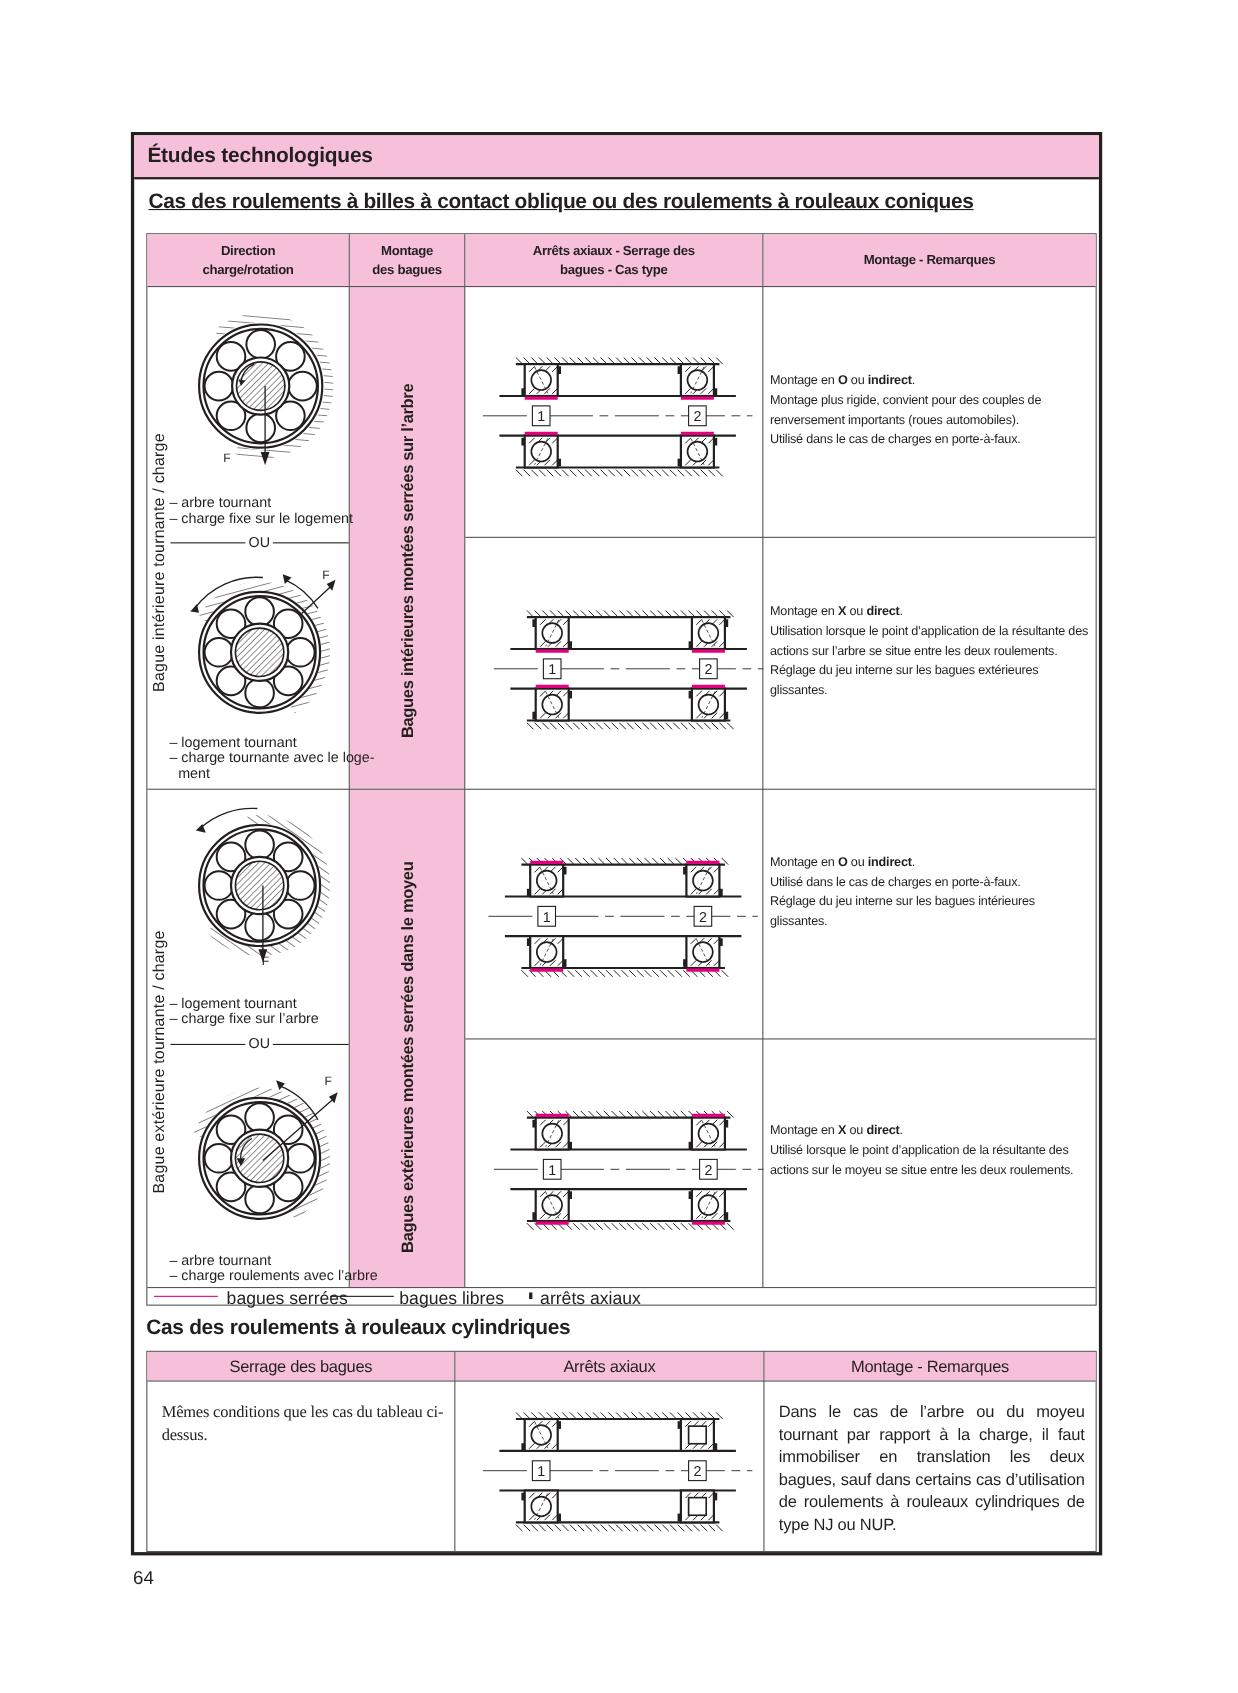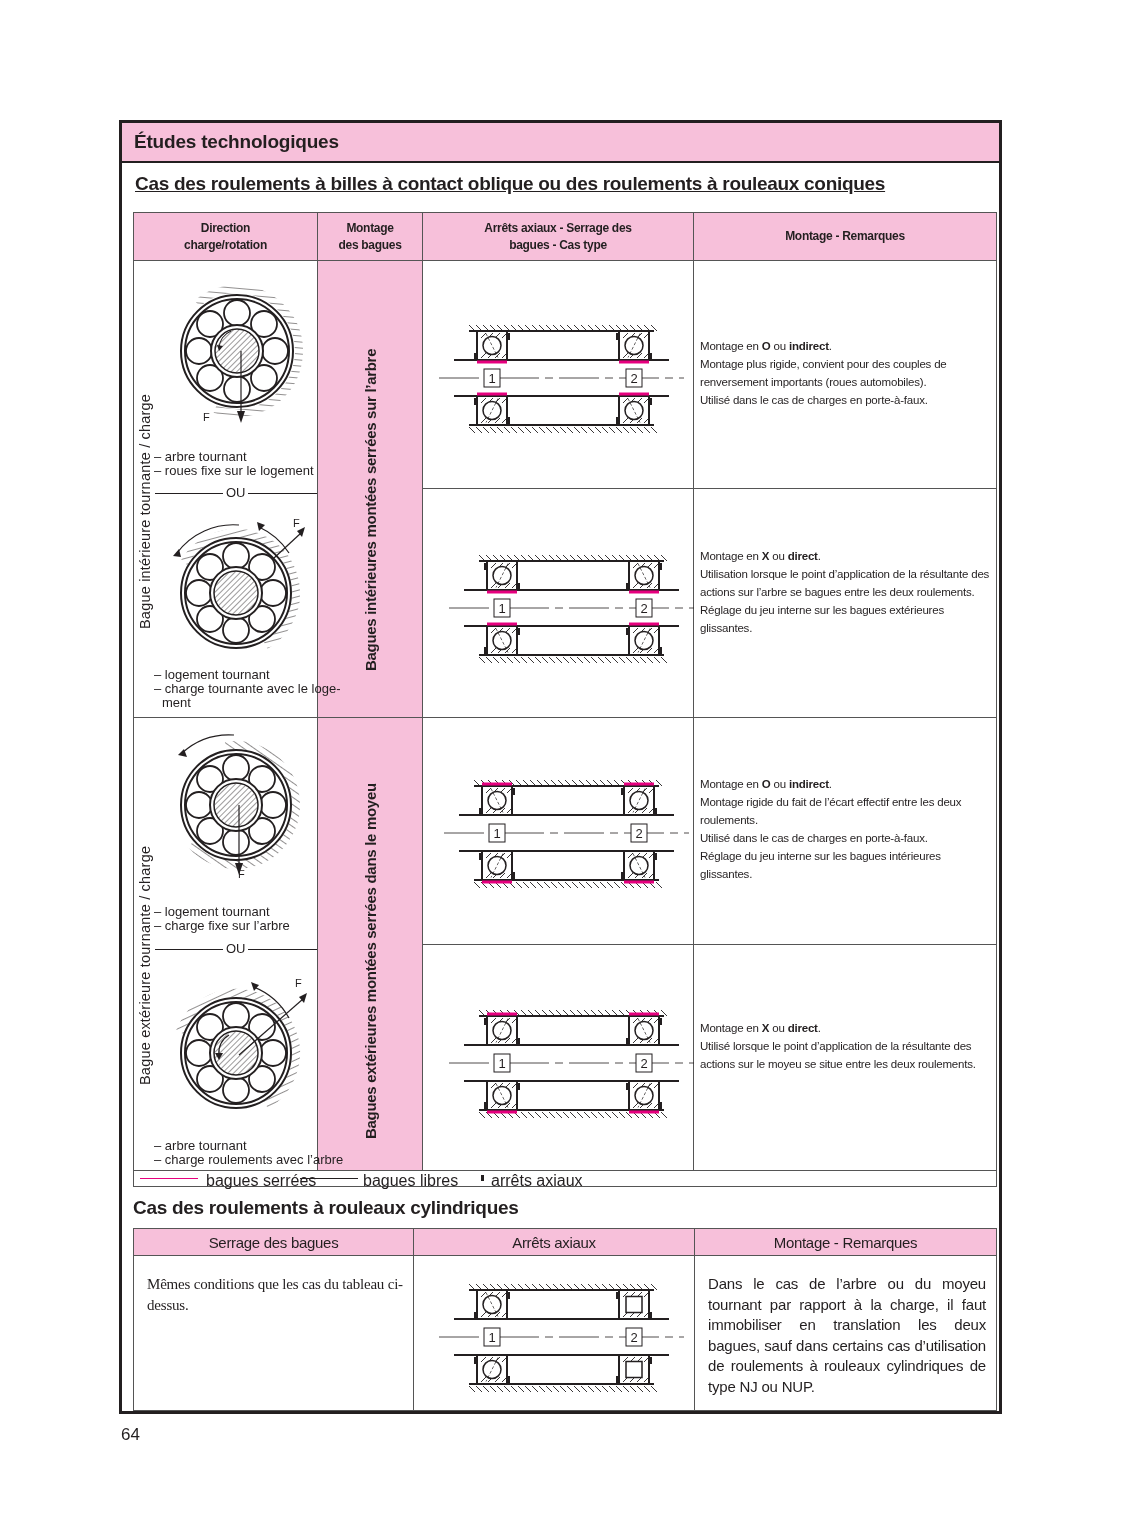--- a/index.html
+++ b/index.html
@@ -103,21 +103,21 @@
       <circle cx="58" cy="58" r="26" fill="#fff" stroke="#231f20" stroke-width="2"></circle>
       <circle cx="58" cy="58" r="22" fill="url(#hatchS)" stroke="#231f20" stroke-width="1.5"></circle>
       <path d="M52 38 A 20 20 0 0 0 40 55" fill="none" stroke="#231f20" stroke-width="1.2"></path>
       <path d="M38 52 L40 58 L44 53 Z" fill="#231f20"></path>
       <line x1="62" y1="58" x2="62" y2="122" stroke="#231f20" stroke-width="1.2"></line>
       <path d="M58 118 L62 130 L66 118 Z" fill="#231f20"></path>
     </svg>
     <div class="small-note" style="left:69px;top:197px;font-size:11px;">F</div>
     <div class="small-note" style="left:20px;top:237px;">
       <div>– arbre tournant</div>
-      <div>– roues fixe sur le logement</div>
+      <div>– charge fixe sur le logement</div>
     </div>
     <div class="ou" style="left:21px;top:272px;width:162px;">
       <div class="line" style="left:0;width:68px;"></div>
       <div class="txt" style="left:71px;">OU</div>
       <div class="line" style="left:93px;width:69px;"></div>
     </div>
 
     <svg style="left:35px;top:300px;" width="150" height="150" viewBox="0 0 150 150">
       <circle cx="67" cy="80" r="60" fill="none" stroke="url(#hatch)" stroke-width="8" stroke-dasharray="220 160" transform="rotate(-150 67 80)"></circle>
       <circle cx="67" cy="80" r="55" fill="#fff" stroke="#231f20" stroke-width="2"></circle>
@@ -694,26 +694,25 @@
         <text x="185" y="70" text-anchor="middle" font-size="13" font-family="Liberation Sans, sans-serif" fill="#231f20">2</text>
       </svg>
 
     <div class="remark" style="left:566px;top:124px;">
       <div><span>Montage en </span><b>O</b><span> ou </span><b>indirect</b><span>.</span></div>
       <div>Montage plus rigide, convient pour des couples de renversement importants (roues automobiles).</div>
       <div>Utilisé dans le cas de charges en porte-à-faux.</div>
     </div>
     <div class="remark" style="left:566px;top:334px;">
       <div><span>Montage en </span><b>X</b><span> ou </span><b>direct</b><span>.</span></div>
-      <div>Utilisation lorsque le point d’application de la résultante des actions sur l’arbre se bagues entre les deux roulements.</div>
+      <div>Utilisation lorsque le point d’application de la résultante des actions sur l’arbre se situe entre les deux roulements.</div>
       <div>Réglage du jeu interne sur les bagues extérieures glissantes.</div>
     </div>
     <div class="remark" style="left:566px;top:562px;">
       <div><span>Montage en </span><b>O</b><span> ou </span><b>indirect</b><span>.</span></div>
-      <div>Montage rigide du fait de l’écart effectif entre les deux roulements.</div>
       <div>Utilisé dans le cas de charges en porte-à-faux.</div>
       <div>Réglage du jeu interne sur les bagues intérieures glissantes.</div>
     </div>
     <div class="remark" style="left:566px;top:806px;">
       <div><span>Montage en </span><b>X</b><span> ou </span><b>direct</b><span>.</span></div>
       <div>Utilisé lorsque le point d’application de la résultante des actions sur le moyeu se situe entre les deux roulements.</div>
     </div>
 
     <div class="legend" style="left:6px;top:959px;width:850px;height:14px;">
       <div style="position:absolute;left:0;top:6px;width:58px;height:1px;background:#e6007e;"></div>

